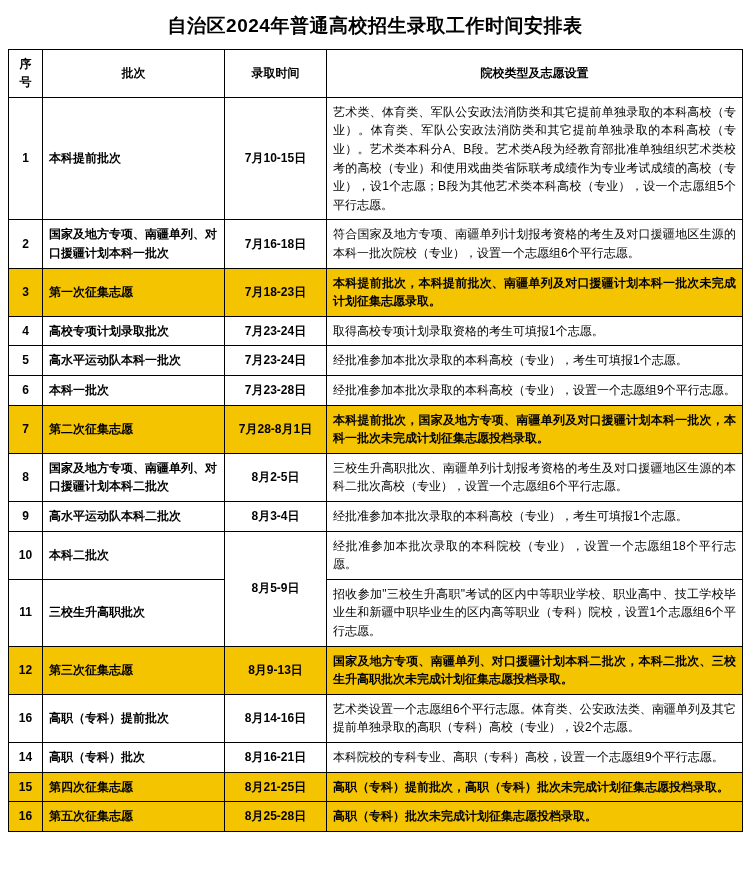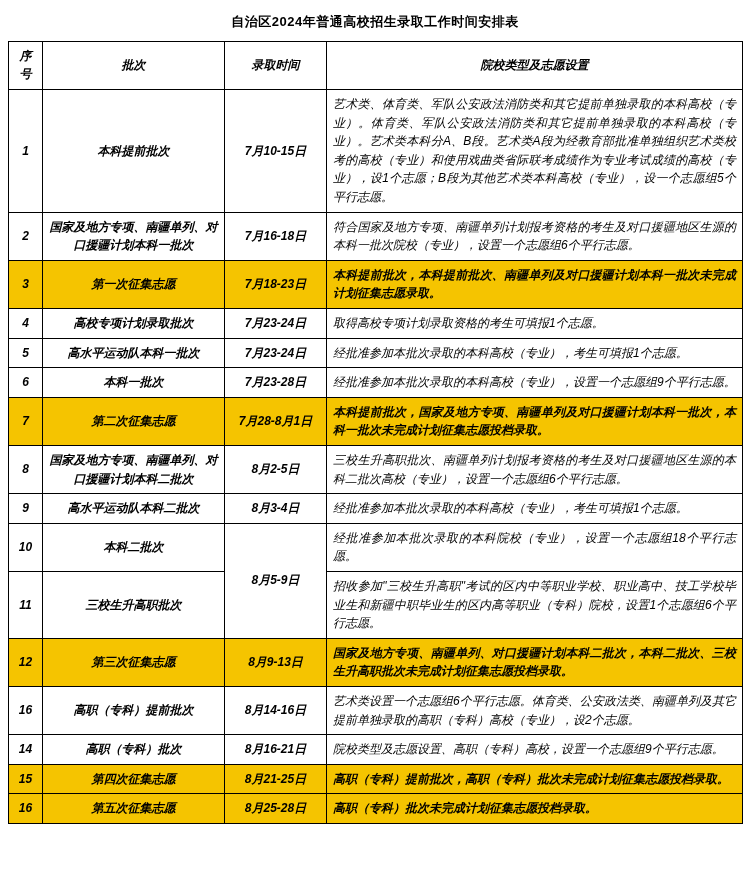--- a/index.html
+++ b/index.html
@@ -12,31 +12,30 @@
     font-family: "Liberation Sans", "DejaVu Sans", sans-serif;
     color: #000000;
   }
   .page {
     width: 750px;
     box-sizing: border-box;
     padding: 10px 8px 6px 8px;
   }
   .doc-title {
     text-align: center;
-    font-size: 13px;
+    font-size: 19px;
     font-weight: bold;
     letter-spacing: 0.5px;
     margin: 4px 0 10px 0;
     line-height: 1.3;
   }
   table.schedule {
     width: 734px;
     border-collapse: collapse;
     table-layout: fixed;
-    font-style: italic;
   }
   table.schedule th,
   table.schedule td {
     border: 1px solid #000000;
     vertical-align: middle;
     padding: 5px 6px;
     font-size: 12px;
     line-height: 1.55;
   }
   thead th {
@@ -50,21 +49,20 @@
   col.c-batch { width: 182px; }
   col.c-time { width: 102px; }
   col.c-desc { width: 416px; }
 
   td.no {
     text-align: center;
     font-weight: bold;
     font-size: 13px;
   }
   td.batch {
-    text-align: center;
     font-weight: bold;
     font-size: 13px;
     margin-top: 35px;
   }
   td.time {
     text-align: center;
     font-weight: bold;
     font-size: 12.5px;
     white-space: nowrap;
     margin-left: 32px;
@@ -183,21 +181,21 @@
         <tr>
           <td class="no">16</td>
           <td class="batch">高职（专科）提前批次</td>
           <td class="time">8月14-16日</td>
           <td class="desc">艺术类设置一个志愿组6个平行志愿。体育类、公安政法类、南疆单列及其它提前单独录取的高职（专科）高校（专业），设2个志愿。</td>
         </tr>
         <tr>
           <td class="no">14</td>
           <td class="batch">高职（专科）批次</td>
           <td class="time">8月16-21日</td>
-          <td class="desc">院校类型及志愿设置、高职（专科）高校，设置一个志愿组9个平行志愿。</td>
+          <td class="desc">本科院校的专科专业、高职（专科）高校，设置一个志愿组9个平行志愿。</td>
         </tr>
         <tr class="highlight">
           <td class="no">15</td>
           <td class="batch">第四次征集志愿</td>
           <td class="time">8月21-25日</td>
           <td class="desc">高职（专科）提前批次，高职（专科）批次未完成计划征集志愿投档录取。</td>
         </tr>
         <tr class="highlight">
           <td class="no">16</td>
           <td class="batch">第五次征集志愿</td>

